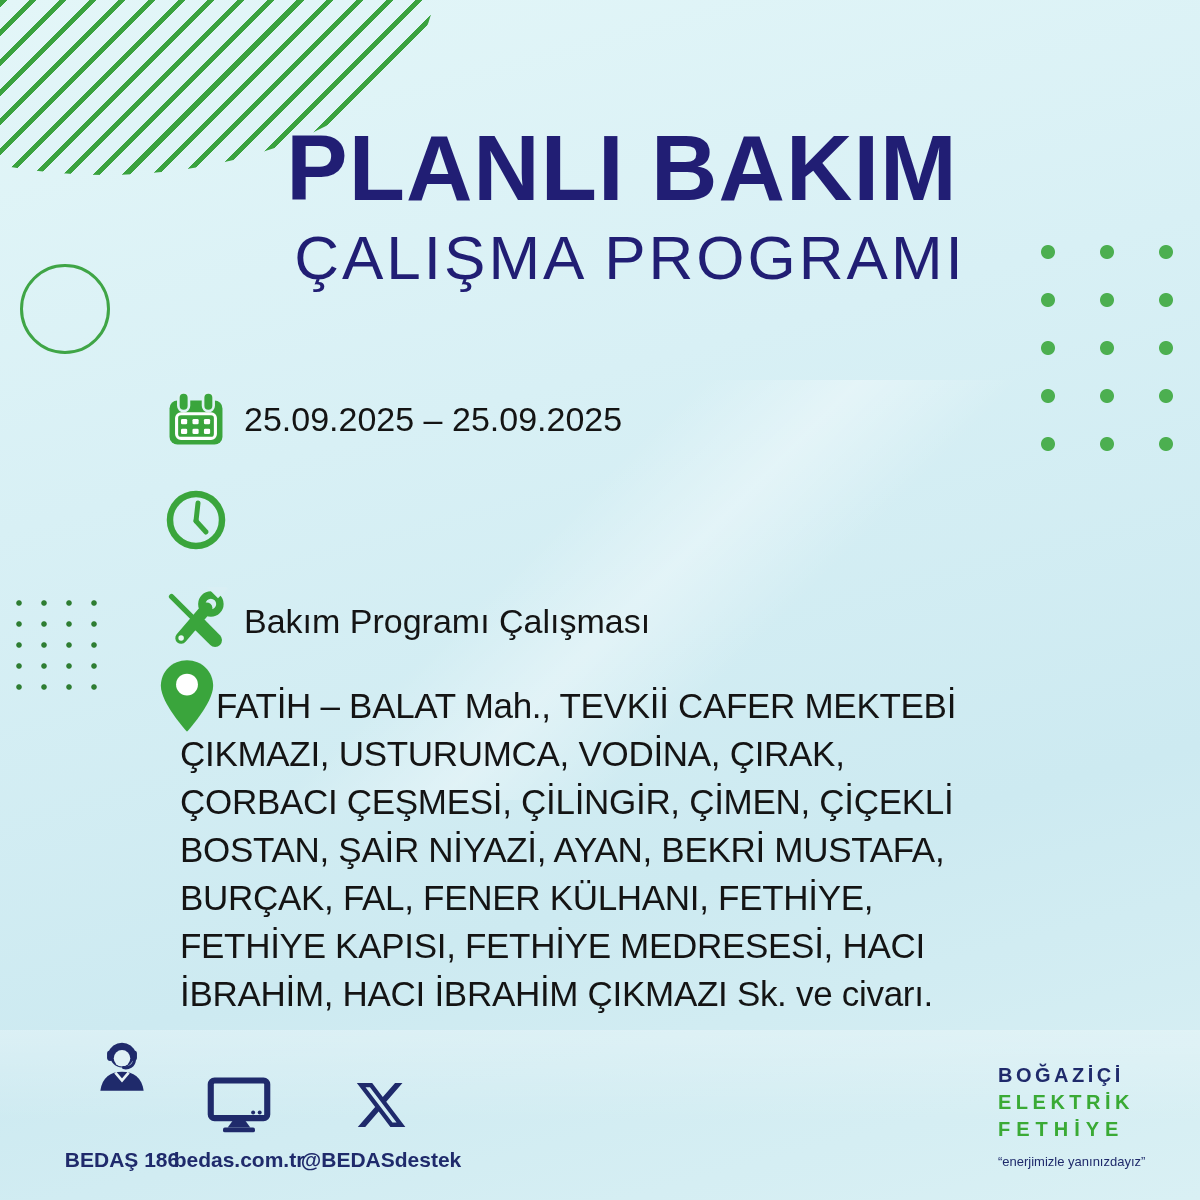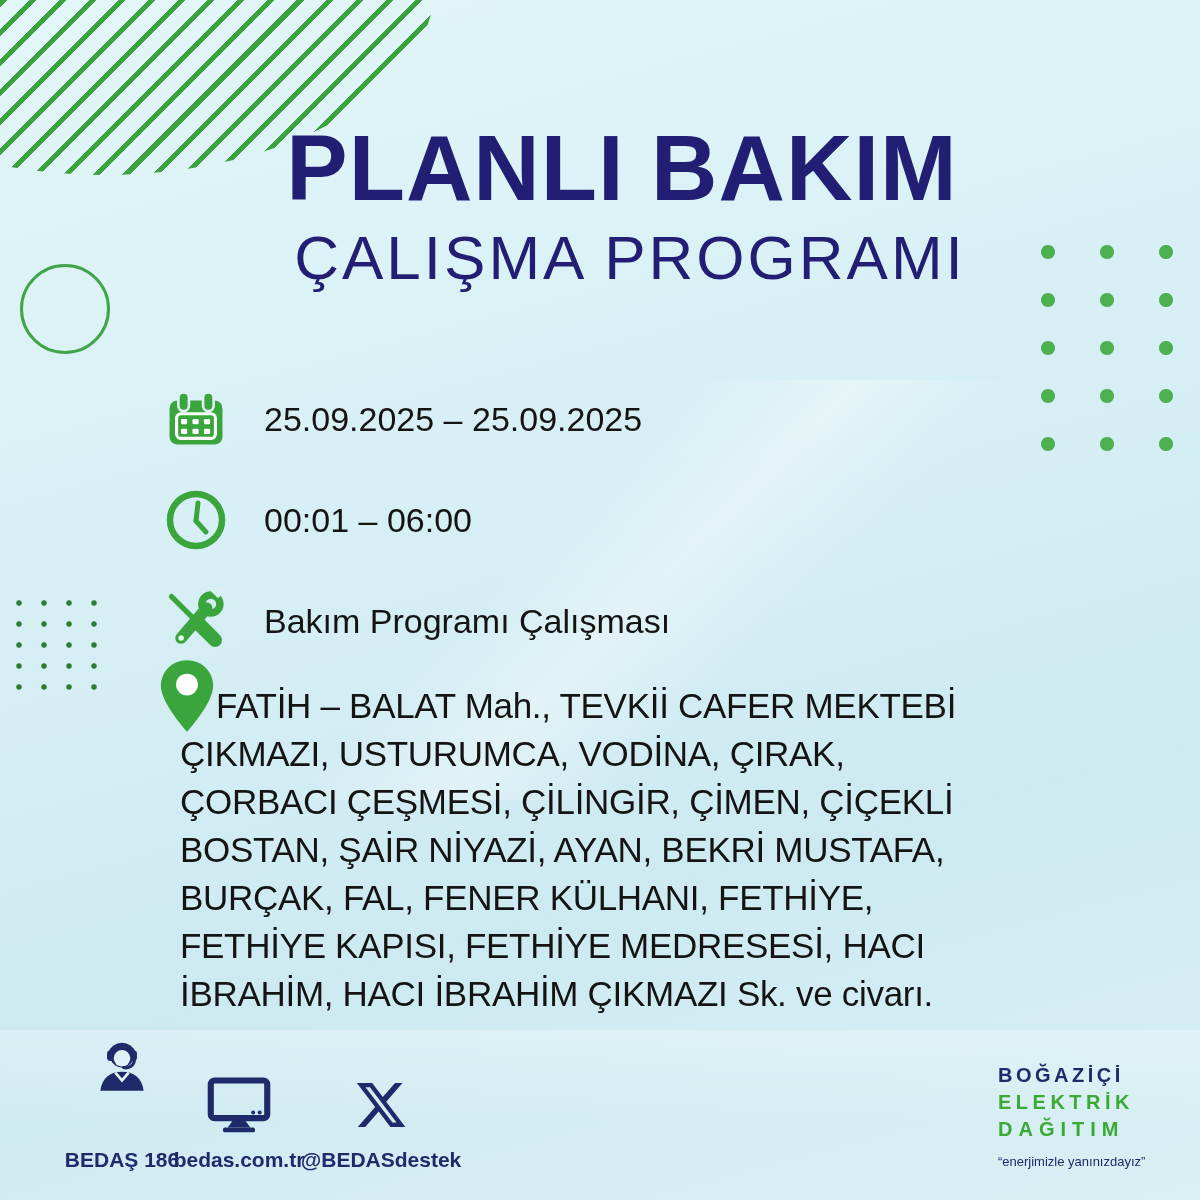--- a/index.html
+++ b/index.html
@@ -45,21 +45,21 @@
     background-image:radial-gradient(circle at 3px 5px,var(--dot-dark) 2.3px,transparent 3.2px);
     background-size:25px 21px;
   }
   
   .header{position:absolute;left:0;top:122px;width:1200px;text-align:center;color:var(--navy);padding-left:44px;}
   .title{font-size:92px;font-weight:800;letter-spacing:1px;line-height:1.0;}
   .subtitle{font-size:62px;font-weight:500;letter-spacing:3px;margin-top:8px;margin-left:16px;}
   
   .row{position:absolute;left:162px;display:flex;align-items:center;color:var(--text);}
   .icon-slot{width:68px;display:flex;justify-content:center;align-items:center;flex:none;}
-  .row-text{font-size:34px;margin-left:34px;white-space:nowrap;}
+  .row-text{font-size:34px;margin-left:14px;white-space:nowrap;}
   .row-date{top:378px;height:82px;}
   .row-time{top:486px;height:68px;}
   .row-work{top:582px;height:78px;justify-content:center;}
   .pin-wrap{position:absolute;left:156px;top:658px;width:62px;height:76px;}
   .location-text{
     position:absolute;left:180px;top:682px;width:900px;
     font-size:35px;line-height:48px;letter-spacing:-.3px;
     color:var(--text);white-space:pre-line;text-indent:36px;
   }
   
@@ -113,21 +113,20 @@
 </div>
 
 <div class="row row-time">
   <div class="icon-slot">
     <svg width="64" height="64" viewBox="0 0 64 64" class="g" aria-hidden="true">
       <circle cx="32" cy="32" r="26" fill="none" stroke="currentColor" stroke-width="6.5"></circle>
       <path d="M32 33 L34 15" stroke="currentColor" stroke-width="5" stroke-linecap="round" fill="none"></path>
       <path d="M32 33 L42 44" stroke="currentColor" stroke-width="5" stroke-linecap="round" fill="none"></path>
     </svg>
   </div>
-  <div class="row-text">00:01 – 06:00</div>
 </div>
 
 <div class="row row-work">
   <div class="icon-slot">
     <svg width="68" height="68" viewBox="0 0 64 64" class="g" aria-hidden="true">
       <path d="M9 9 L30 30" stroke="currentColor" stroke-width="5" stroke-linecap="round"></path>
       <path d="M36 36 L50 50" stroke="currentColor" stroke-width="13" stroke-linecap="round"></path>
       <circle cx="46" cy="16" r="8.5" fill="none" stroke="currentColor" stroke-width="7"></circle>
       <rect x="44" y="-6" width="16" height="13" fill="#d9eff4" transform="rotate(45 52 0)"></rect>
       <path d="M42 20 L18 48" stroke="currentColor" stroke-width="11" stroke-linecap="round"></path>
@@ -185,15 +184,15 @@
     <svg width="54" height="54" viewBox="0 0 24 24" class="n" aria-hidden="true">
       <path fill="currentColor" d="M18.244 2.25h3.308l-7.227 8.26 8.502 11.24H16.17l-5.214-6.817L4.99 21.75H1.68l7.73-8.835L1.254 2.25H8.08l4.713 6.231 5.451-6.231Zm-1.161 17.52h1.833L7.084 4.126H5.117l11.966 15.644Z"></path>
     </svg>
   </div>
   <div class="contact-label">@BEDASdestek</div>
 </div>
 
 <div class="brand">
   <div class="brand-line brand-l1">BOĞAZİÇİ</div>
   <div class="brand-line brand-l2">ELEKTRİK</div>
-  <div class="brand-line brand-l3">DAĞITIM</div>
+  <div class="brand-line brand-l3">FETHİYE</div>
   <div class="brand-tagline">“enerjimizle yanınızdayız”</div>
 </div>
 
 </body></html>

